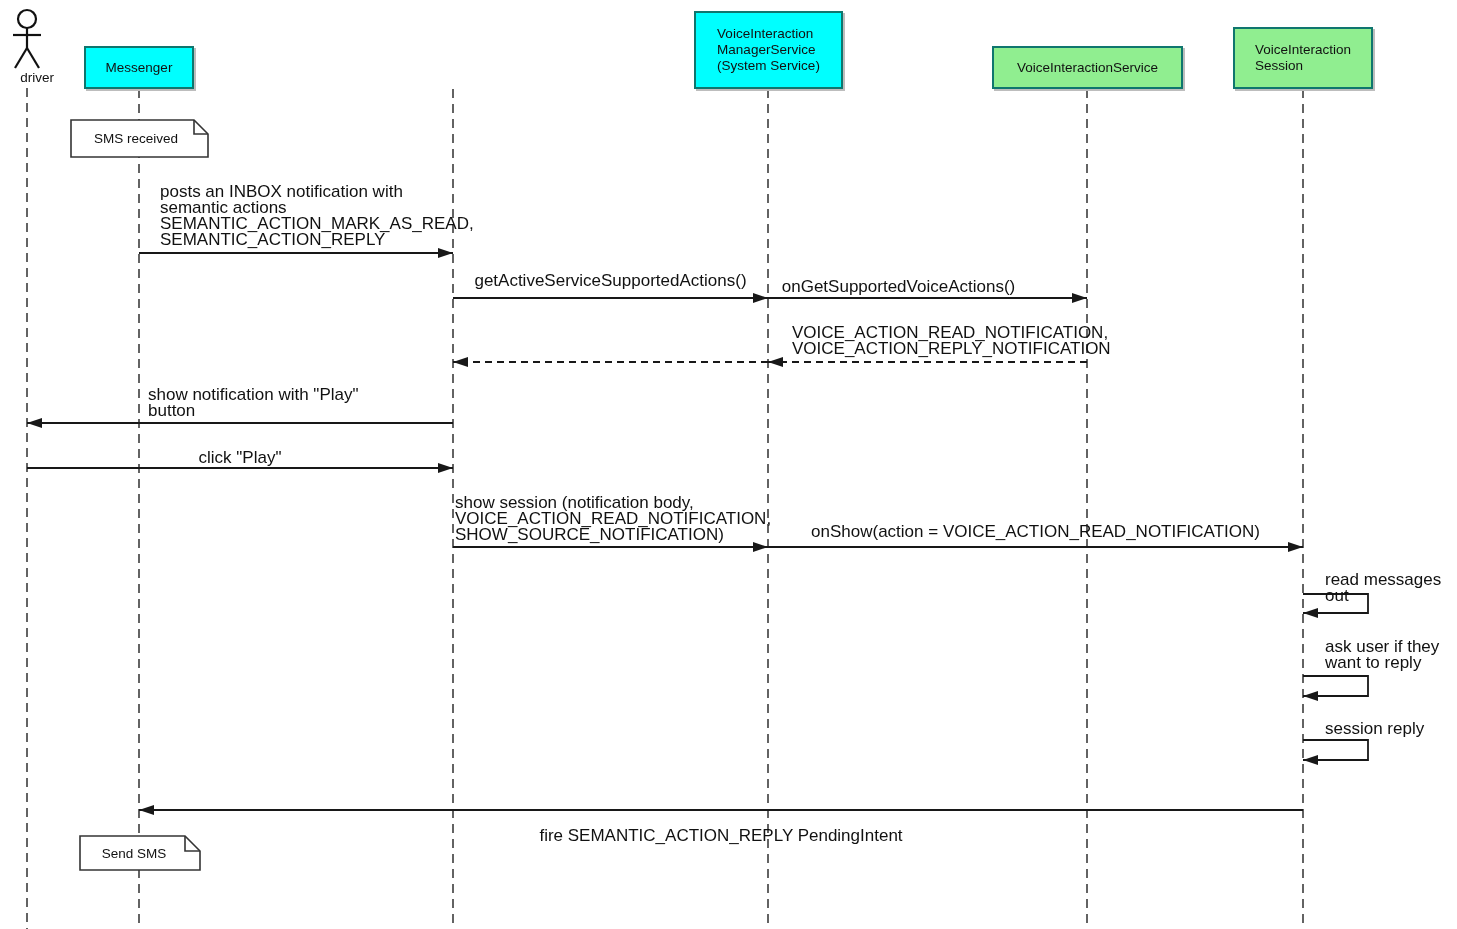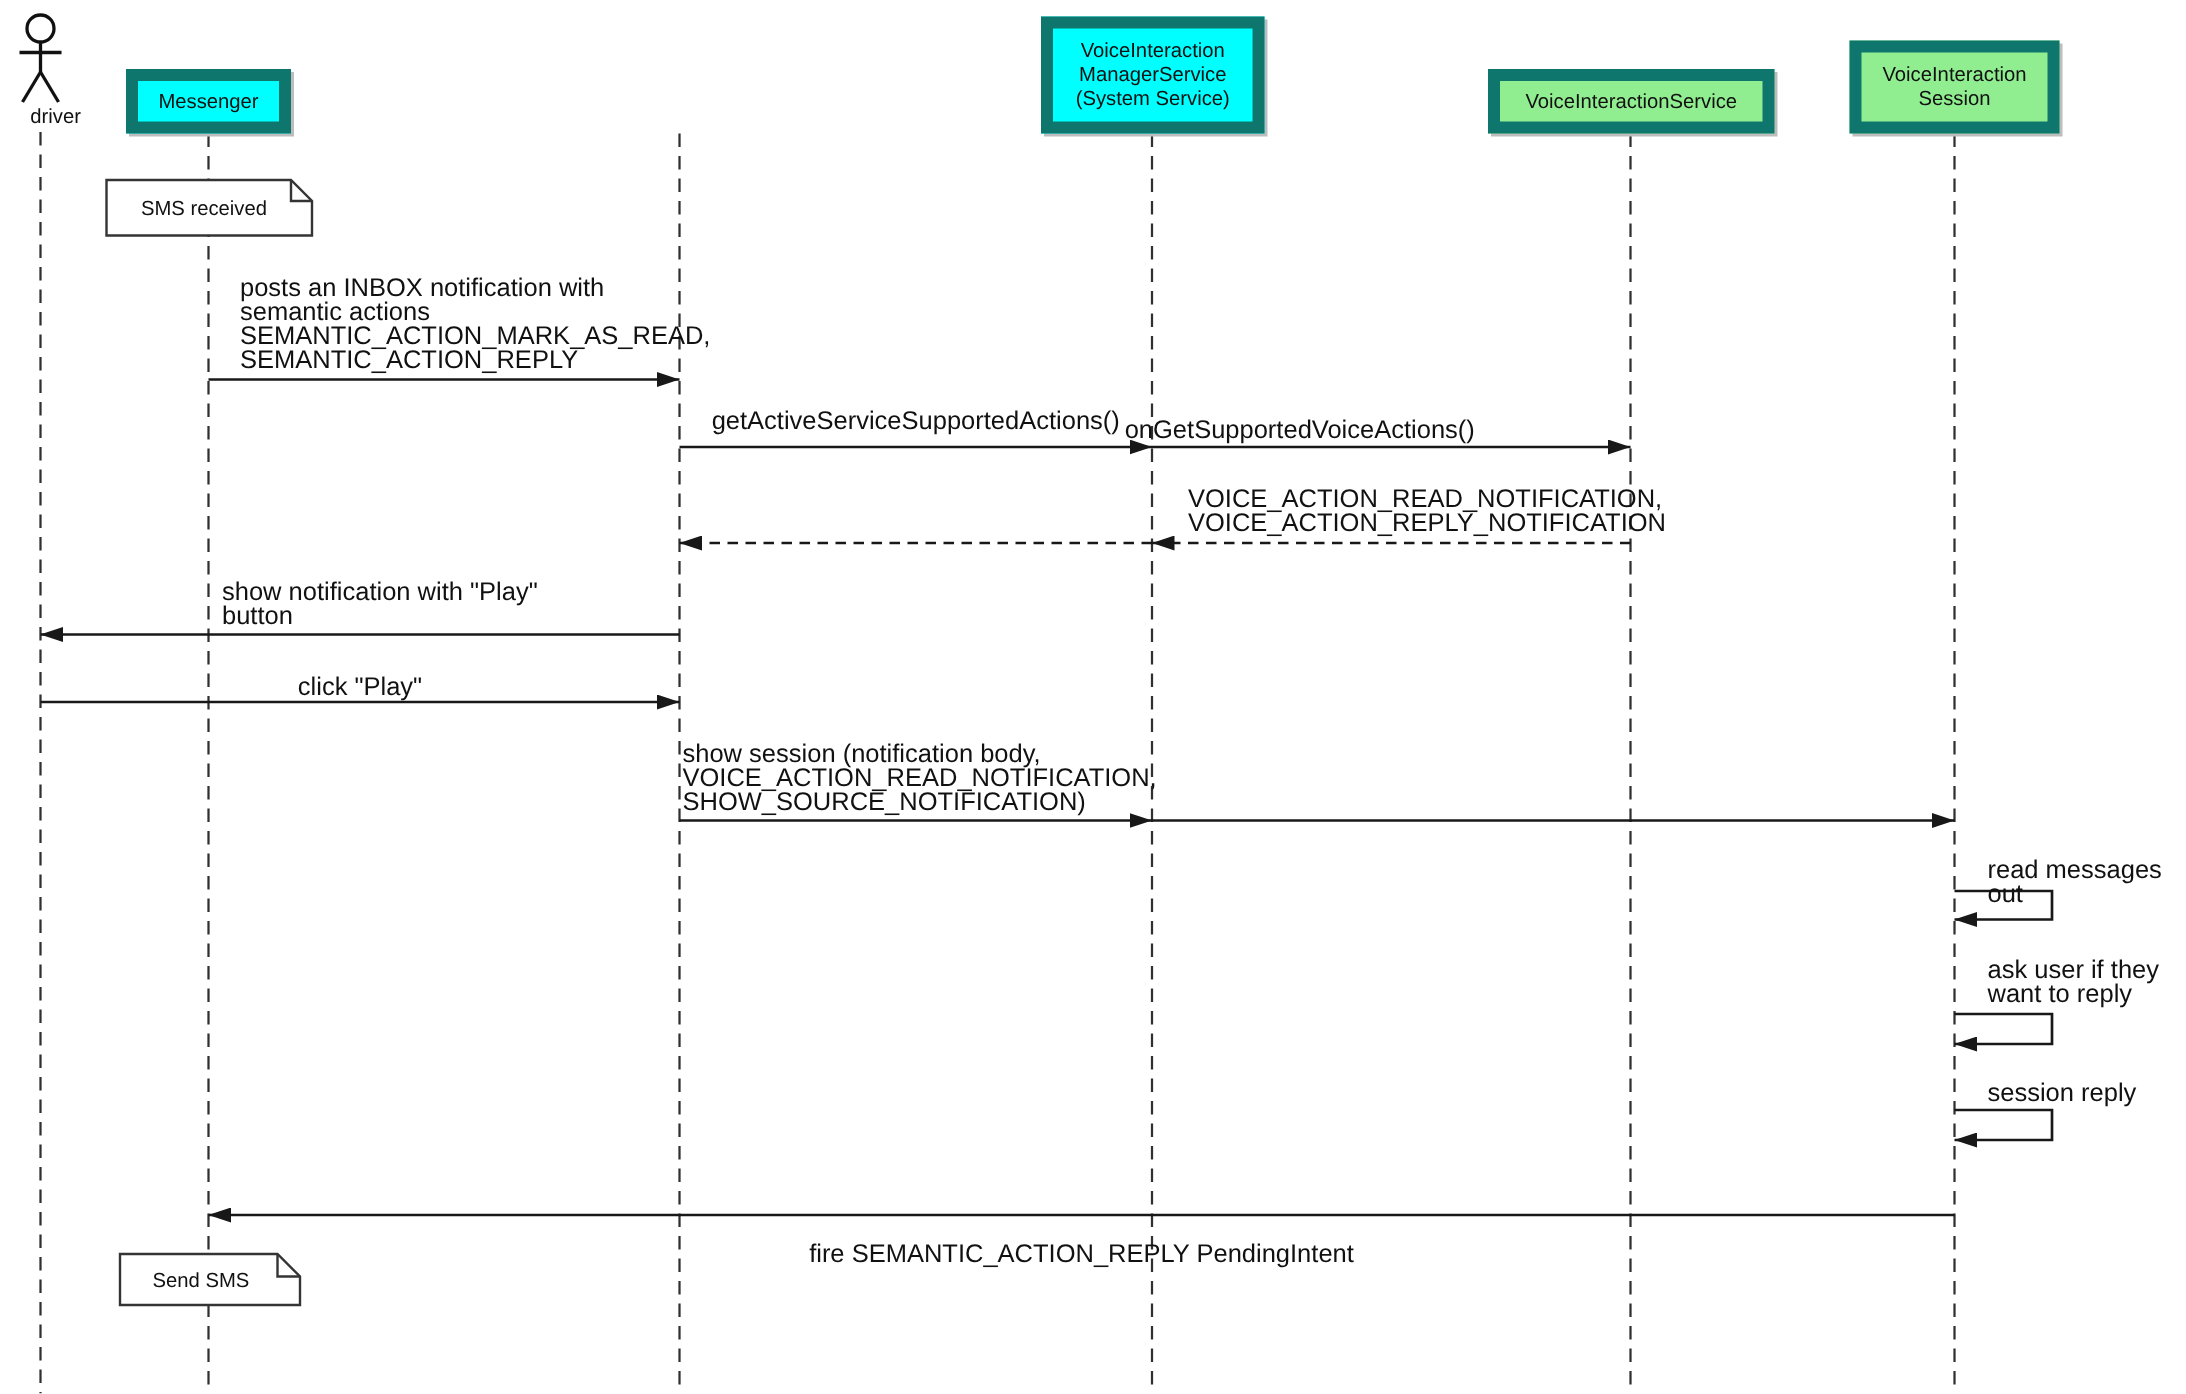--- a/index.html
+++ b/index.html
@@ -1,21 +1,21 @@
 <!DOCTYPE html>
 <html><head>
 <meta charset="utf-8">
 <style>
   html,body{margin:0;padding:0;background:#ffffff;}
   body{width:1457px;height:929px;position:relative;overflow:hidden;
        font-family:"Liberation Sans",sans-serif;color:#111;}
   .stage{position:absolute;left:0;top:0;width:1457px;height:929px;}
   svg.wires{position:absolute;left:0;top:0;}
   .pbox{position:absolute;display:flex;align-items:center;justify-content:center;
-        text-align:center;border:8px solid #0f766e;box-shadow:2px 2px 0 #bdbdbd;
+        text-align:left;border:2px solid #0f766e;box-shadow:2px 2px 0 #bdbdbd;
         font-size:13.5px;line-height:16px;white-space:pre-line;box-sizing:border-box;}
   .msg{position:absolute;font-size:17px;line-height:16px;white-space:pre-line;}
   .msg.center{text-align:center;}
   .notetext{position:absolute;display:flex;align-items:center;justify-content:center;
         font-size:13.5px;}
   .actorlabel{position:absolute;text-align:right;font-size:13.5px;}
 </style>
 </head>
 <body>
 
@@ -86,34 +86,35 @@
   <div class="notetext" style="left:71px;top:121px;width:130px;height:35px;">SMS received</div>
   <div class="notetext" style="left:80px;top:837px;width:108px;height:32px;">Send SMS</div>
 
   <div class="msg" style="left:160px;top:184px;">posts an INBOX notification with
 semantic actions
 SEMANTIC_ACTION_MARK_AS_READ,
 SEMANTIC_ACTION_REPLY</div>
 
   <div class="msg center" style="left:453px;top:273px;width:315px;">getActiveServiceSupportedActions()</div>
 
-  <div class="msg center" style="left:736px;top:279px;width:261px;">onGetSupportedVoiceActions()</div>
+  <div class="msg center" style="left:768px;top:279px;width:261px;">onGetSupportedVoiceActions()</div>
 
   <div class="msg" style="left:792px;top:325px;">VOICE_ACTION_READ_NOTIFICATION,
 VOICE_ACTION_REPLY_NOTIFICATION</div>
 
   <div class="msg" style="left:148px;top:387px;">show notification with "Play"
 button</div>
 
   <div class="msg center" style="left:27px;top:450px;width:426px;">click "Play"</div>
 
   <div class="msg" style="left:455px;top:495px;">show session (notification body,
 VOICE_ACTION_READ_NOTIFICATION,
 SHOW_SOURCE_NOTIFICATION)</div>
 
+  <div class="msg center" style="left:768px;top:524px;width:535px;">onShow(action = VOICE_ACTION_READ_NOTIFICATION)</div>
 
   <div class="msg" style="left:1325px;top:572px;">read messages out</div>
 
   <div class="msg" style="left:1325px;top:639px;">ask user if they
 want to reply</div>
 
   <div class="msg" style="left:1325px;top:721px;">session reply</div>
 
   <div class="msg center" style="left:139px;top:828px;width:1164px;">fire SEMANTIC_ACTION_REPLY PendingIntent</div>
 

